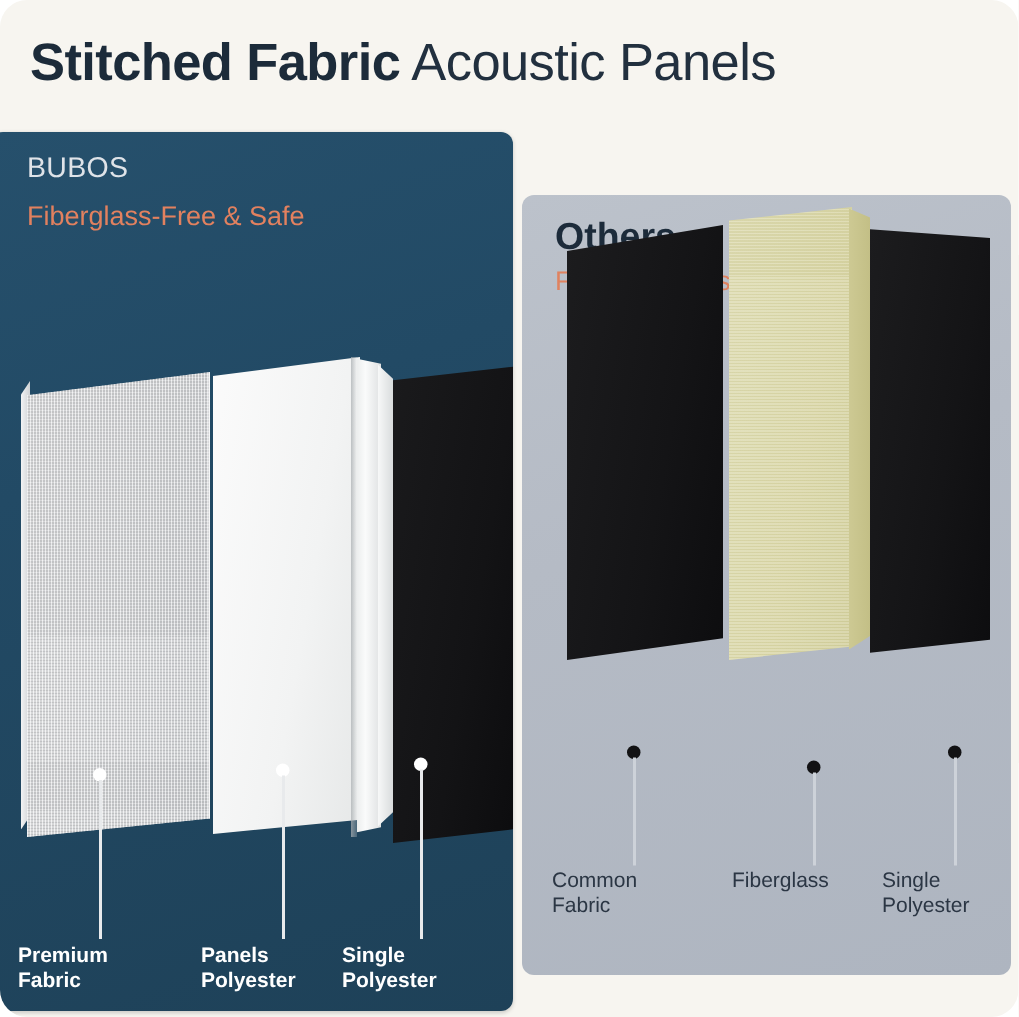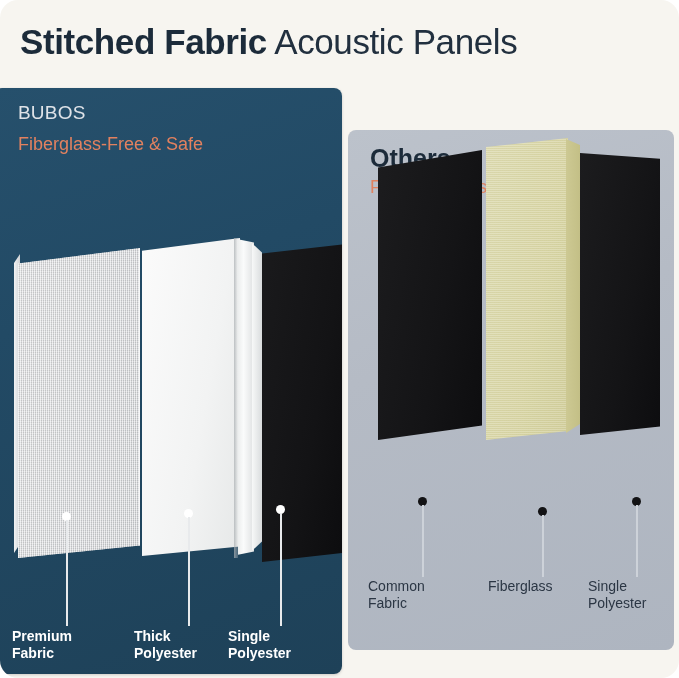--- a/index.html
+++ b/index.html
@@ -187,21 +187,21 @@
       <div class="dot"></div>
       <div class="line" style="height:109px;"></div>
     </div>
     <div class="marker light" style="left:282px;top:417px;">
       <div class="dot"></div>
       <div class="line" style="height:113px;"></div>
     </div>
 
     <div class="cap cap-light" style="left:18px;top:540px;width:108px;">Premium
 Fabric</div>
-    <div class="cap cap-light" style="left:140px;top:540px;width:110px;">Thick
+    <div class="cap cap-light" style="left:140px;top:540px;width:110px;">Panels
 Polyester</div>
     <div class="cap cap-light" style="left:234px;top:540px;width:110px;">Single
 Polyester</div>
   </div>
 
   <div class="card-others">
 
     <div class="hd-others">
       <div class="brand">Others</div>
       <div class="tag">Fiberglass poses health risks</div>

